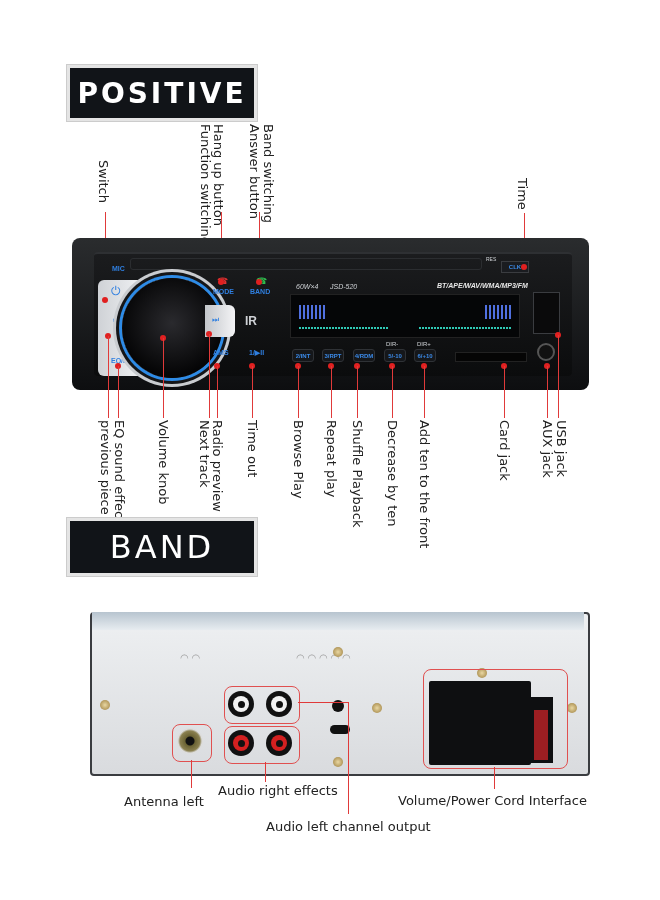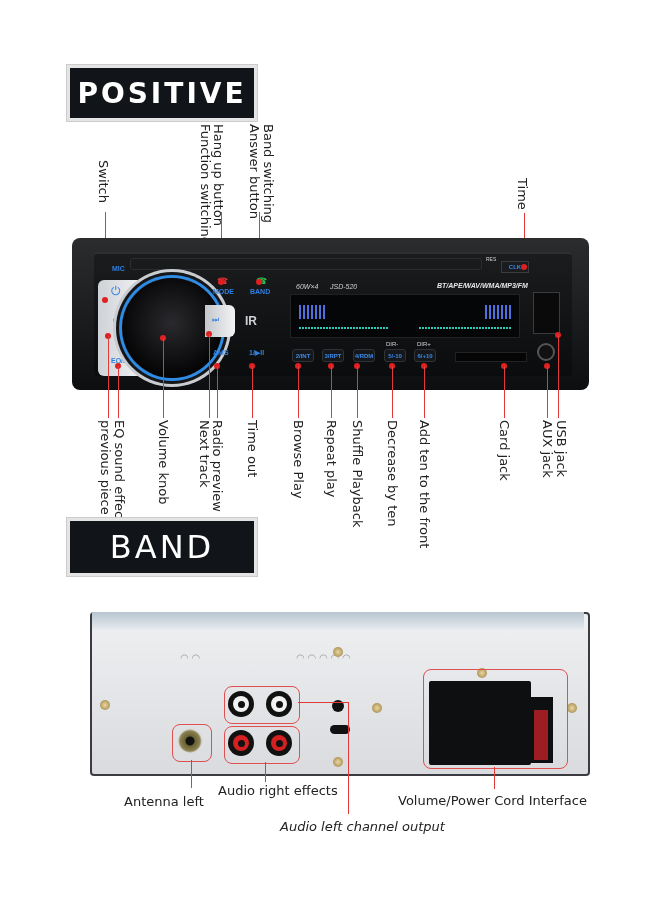--- a/index.html
+++ b/index.html
@@ -207,14 +207,14 @@
 <div class="abs" style="left:534px;top:710px;width:14px;height:50px;background:#9c1e22;"></div>
 
 <div class="rline" style="left:191px;top:760px;height:28px;"></div>
 <div class="rline" style="left:265px;top:762px;height:20px;"></div>
 <div class="hline" style="left:298px;top:702px;width:50px;"></div>
 <div class="rline" style="left:348px;top:702px;height:112px;"></div>
 <div class="rline" style="left:494px;top:767px;height:22px;"></div>
 
 <div class="blabel" style="left:124px;top:794px;">Antenna left</div>
 <div class="blabel" style="left:218px;top:783px;">Audio right effects</div>
-<div class="blabel" style="left:280px;top:819px;font-style:italic;">Audio left channel output</div>
+<div class="blabel" style="left:266px;top:819px;">Audio left channel output</div>
 <div class="blabel" style="left:398px;top:793px;">Volume/Power Cord Interface</div>
 
 </body></html>

